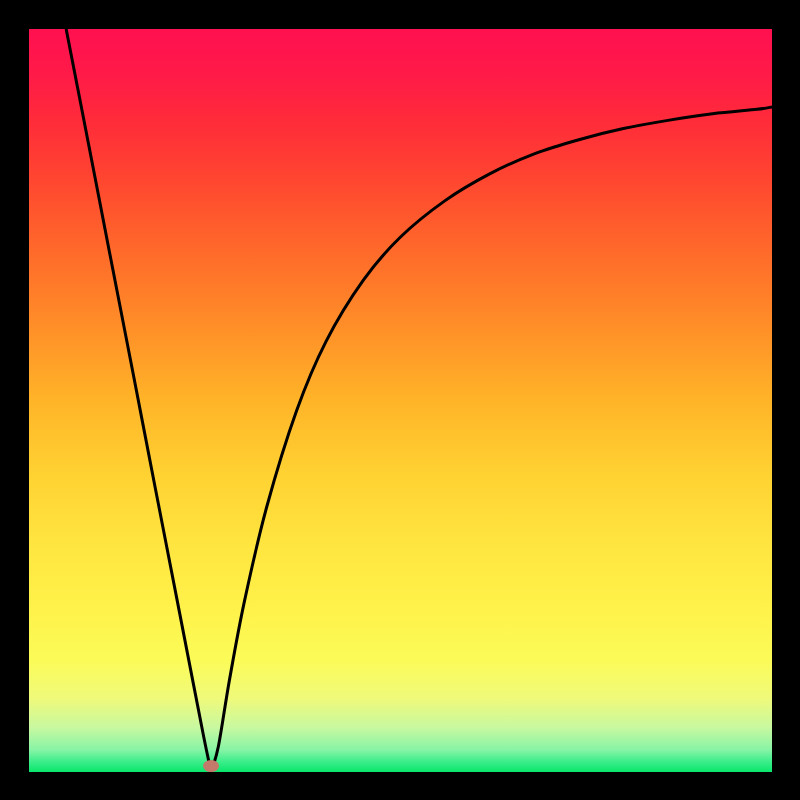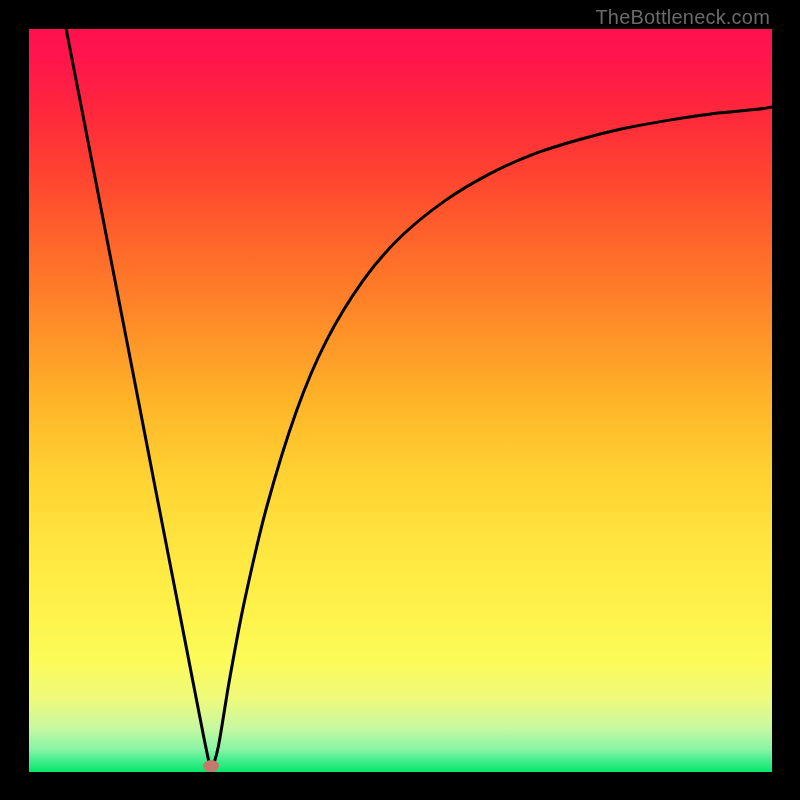--- a/index.html
+++ b/index.html
@@ -5,21 +5,20 @@
 html,body{margin:0;padding:0;width:800px;height:800px;overflow:hidden;background:#000;}
 #frame{position:relative;width:800px;height:800px;}
 #plot{position:absolute;left:29px;top:29px;width:743px;height:743px;}
 #wm{position:absolute;top:6px;right:30px;color:#6a6a6a;font:20px Arial,Helvetica,sans-serif;letter-spacing:0.2px;}
 svg{display:block;}
 </style>
 </head>
 <body>
 
 <div id="frame">
-  <div id="wm">TheBottleneck.com</div>
   <div id="plot">
     <svg id="svg" width="743" height="743" viewBox="0 0 743 743">
         <defs>
           <linearGradient id="bg" x1="0" y1="0" x2="0" y2="1">
             <stop offset="0%" stop-color="#ff1050"></stop>
             <stop offset="6%" stop-color="#ff1a48"></stop>
             <stop offset="12%" stop-color="#ff2a3a"></stop>
             <stop offset="20%" stop-color="#ff4530"></stop>
             <stop offset="30%" stop-color="#ff6a2a"></stop>
             <stop offset="40%" stop-color="#ff8e28"></stop>

